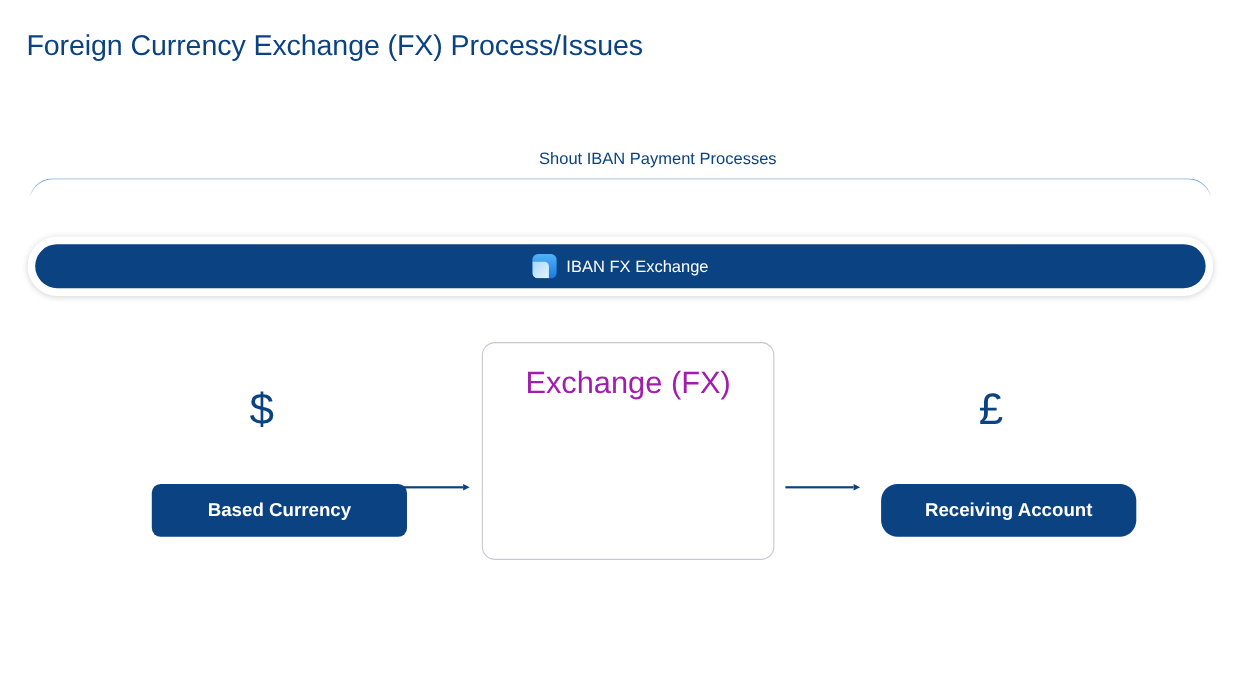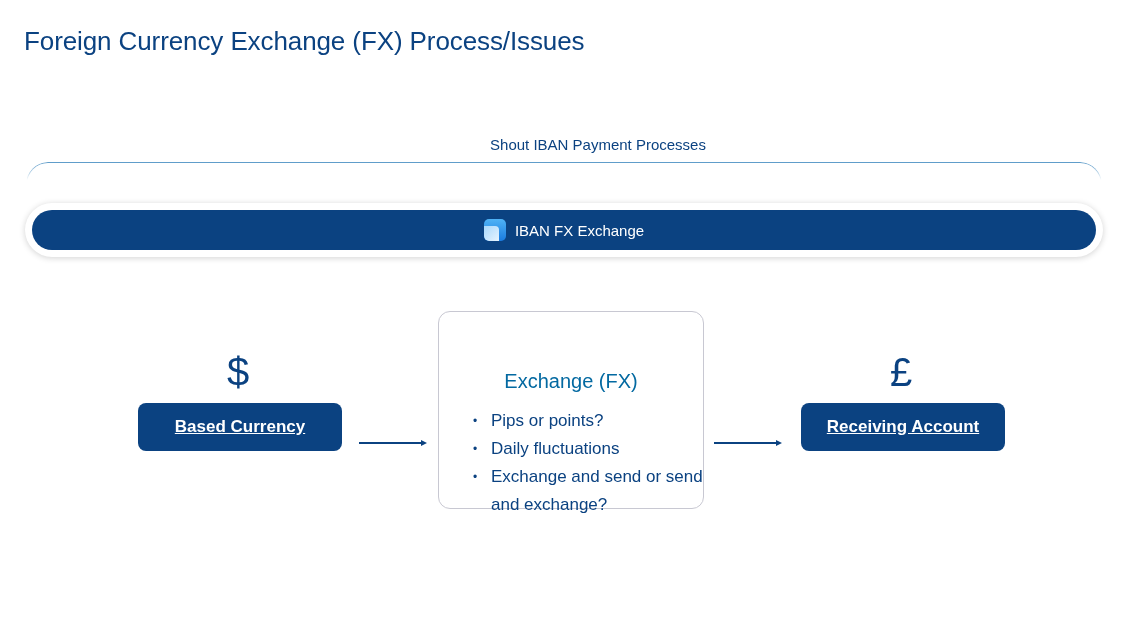--- a/index.html
+++ b/index.html
@@ -22,21 +22,21 @@
       position: absolute; left: 26px; top: 162px; width: 1076px; height: 40px;
       border-top: 1px solid #5b9ac8;
       border-left: 1px solid #5b9ac8;
       border-right: 1px solid #5b9ac8;
       border-radius: 22px 22px 0 0;
       -webkit-mask-image: linear-gradient(to bottom, #000 0px, rgba(0,0,0,0) 18px);
       mask-image: linear-gradient(to bottom, #000 0px, rgba(0,0,0,0) 18px);
     }
 
     .tab-group {
-      position: absolute; left: 25px; top: 203px; width: 1078px; height: 54px;
+      position: absolute; left: 25px; top: 215px; width: 1078px; height: 54px;
       background: #ffffff; border-radius: 27px;
       box-shadow: 0 1px 6px rgba(0,0,0,0.18);
       display: flex; gap: 9px; padding: 7px 7px;
     }
     .tab-pill {
       flex: 1; height: 40px; border-radius: 20px; background: #0b4281;
       display: flex; align-items: center; justify-content: center; gap: 9px;
       color: #ffffff; font-size: 15px; font-weight: 500; cursor: pointer;
     }
     .tab-icon {
@@ -51,27 +51,27 @@
     }
 
     .currency-symbol {
       position: absolute; font-size: 40px; color: #0b4281; font-weight: 300;
       text-align: center; width: 200px;
     }
     .cur-usd { left: 138px; top: 350px; }
     .cur-gbp { left: 801px; top: 350px; }
 
     .node-box {
-      position: absolute; height: 48px; width: 204px; top: 403px;
+      position: absolute; height: 48px; width: 232px; top: 440px;
       background: #0b4281; border-radius: 8px;
       display: flex; align-items: center; justify-content: center;
-      color: #ffffff; font-size: 17px; font-weight: 700; cursor: pointer; text-decoration: underline;
+      color: #ffffff; font-size: 17px; font-weight: 700; cursor: pointer;
     }
     .node-base { left: 138px; }
-    .node-recv { left: 801px; }
+    .node-recv { left: 801px; border-radius: 15px; }
 
     .arrow {
       position: absolute; top: 442px; height: 2px;
     }
     .arrow .line { position: absolute; left: 0; top: 0; height: 1.5px; background: #0b4281; }
     .arrow .head {
       position: absolute; top: -2.5px; width: 0; height: 0;
       border-top: 3.5px solid transparent; border-bottom: 3.5px solid transparent;
       border-left: 6px solid #0b4281;
     }
@@ -81,23 +81,22 @@
     .arrow-2 { left: 714px; width: 68px; }
     .arrow-2 .line { width: 62px; }
     .arrow-2 .head { left: 62px; }
 
     .fx-card {
       position: absolute; left: 438px; top: 311px; width: 266px; height: 198px;
       border: 1px solid #c8c8d2; border-radius: 12px; background: #ffffff;
       padding: 18px 0 0 0;
     }
     .fx-title {
-      text-align: center; font-size: 20px; color: #0369a1; font-weight: 400;
+      text-align: center; font-size: 28px; color: #a21caf; font-weight: 400;
       line-height: 36px;
-      margin-top: 33px;
     }
     .fx-list { list-style: none; margin-top: 8px; padding-left: 34px; }
     .fx-list li {
       position: relative; padding-left: 18px; font-size: 17px; line-height: 28px; color: #0b4281;
     }
     .fx-list li::before {
       content: "•"; position: absolute; left: 0; top: 0; font-size: 12px; color: #0b4281;
     }
   </style>
 </head>
@@ -118,25 +117,20 @@
 <div class="currency-symbol cur-usd">$</div>
 <div class="node-box node-base">Based Currency</div>
 
 <div class="arrow arrow-1">
   <div class="line"></div>
   <div class="head"></div>
 </div>
 
 <div class="fx-card">
   <div class="fx-title">Exchange (FX)</div>
-  <ul class="fx-list">
-    <li>Pips or points?</li>
-    <li>Daily fluctuations</li>
-    <li>Exchange and send or send and exchange?</li>
-  </ul>
 </div>
 
 <div class="arrow arrow-2">
   <div class="line"></div>
   <div class="head"></div>
 </div>
 
 <div class="currency-symbol cur-gbp">£</div>
 <div class="node-box node-recv">Receiving Account</div>
 

